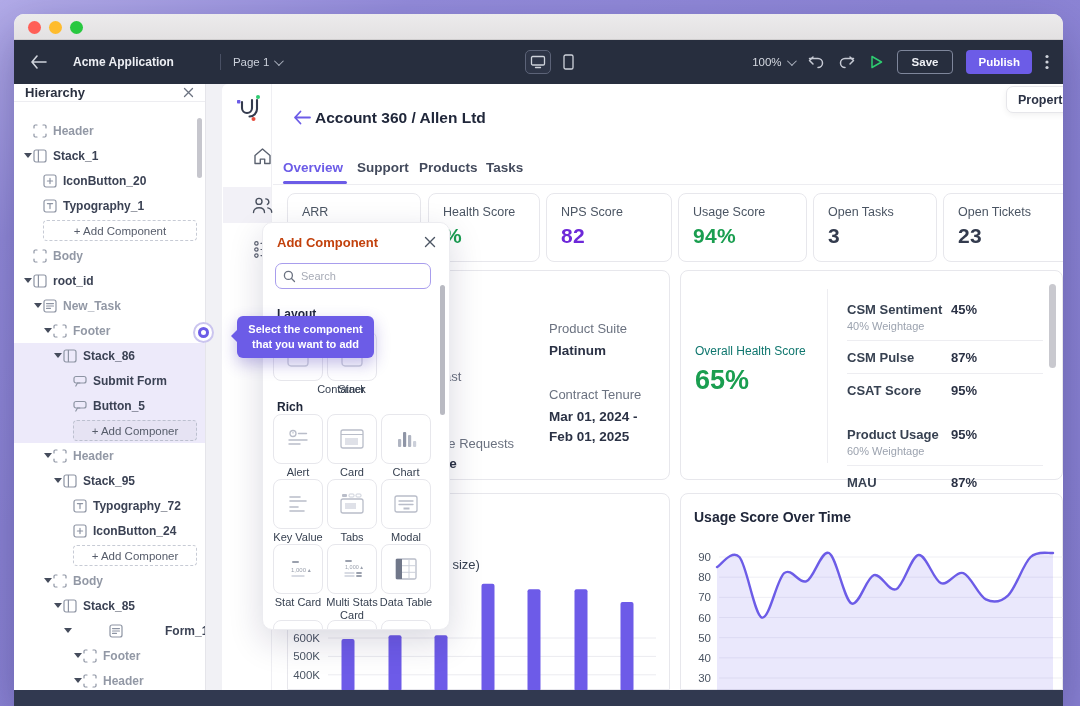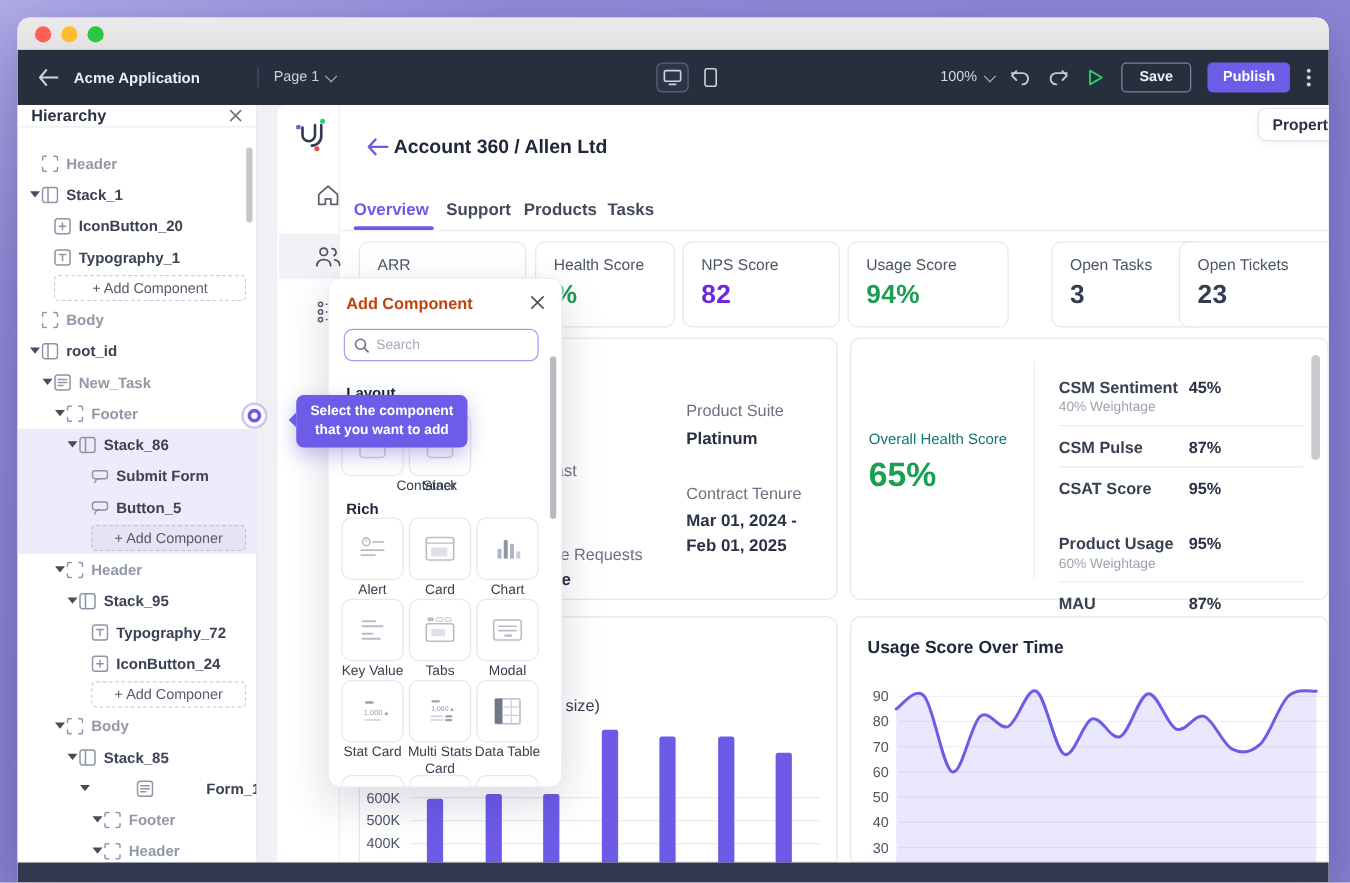--- a/index.html
+++ b/index.html
@@ -8,21 +8,21 @@
          background: linear-gradient(150deg,#b3ace9 0%,#948cdb 18%,#8d85d6 40%,#8a82d4 100%); }
   .abs { position:absolute; }
   .window { position:absolute; left:14px; top:14px; width:1049px; height:692px;
             border-radius:10px 10px 0 0; overflow:hidden; background:#fff;
             box-shadow:0 18px 50px rgba(30,25,80,.35); }
   .titlebar { position:absolute; left:0; top:0; right:0; height:26px;
               background:linear-gradient(#ecebec,#e3e1e2); border-bottom:1px solid #cfcdce; }
   .tl { position:absolute; top:7px; width:13px; height:13px; border-radius:50%; }
   .toolbar { position:absolute; left:0; top:26px; right:0; height:44px; background:#272e3e;
              display:flex; align-items:center; color:#dbdee6; }
-  .tb-left { display:flex; align-items:center; gap:12px; padding-left:16px; }
+  .tb-left { display:flex; align-items:center; gap:26px; padding-left:16px; }
   .appname { font-size:12px; font-weight:bold; color:#eceef3; }
   .tb-divider { width:1px; height:16px; background:#495064; margin-left:46px; }
   .pagesel { display:flex; align-items:center; gap:5px; font-size:11.5px; color:#ccd1db; margin-left:12px; cursor:pointer; }
   .chev { width:7px; height:7px; border-right:1.5px solid #aab0bd; border-bottom:1.5px solid #aab0bd;
           transform:rotate(45deg) translateY(-2px); display:inline-block; }
   .device-group { position:absolute; left:511px; top:0; height:44px; display:flex; align-items:center; gap:12px; }
   .device-active { width:26px; height:24px; border:1px solid #5c6378; background:#39415466; border-radius:5px;
                    display:flex; align-items:center; justify-content:center; }
   .tb-right { margin-left:auto; display:flex; align-items:center; gap:13px; padding-right:14px; }
   .zoomsel { display:flex; align-items:center; gap:5px; font-size:11.5px; color:#d6dae2; cursor:pointer; }
@@ -420,21 +420,21 @@
             <div class="stat-value" style="color: rgb(26, 158, 80);">%</div>
           </div>
           <div class="card" style="left: 340px; top: 109px; width: 126px; height: 69px;">
             <div class="stat-label">NPS Score</div>
             <div class="stat-value" style="color: #6d28d9;">82</div>
           </div>
           <div class="card" style="left: 472px; top: 109px; width: 129px; height: 69px;">
             <div class="stat-label">Usage Score</div>
             <div class="stat-value" style="color: rgb(26, 158, 80);">94%</div>
           </div>
-          <div class="card" style="left: 607px; top: 109px; width: 124px; height: 69px; margin-left: 28px;">
+          <div class="card" style="left: 607px; top: 109px; width: 124px; height: 69px;">
             <div class="stat-label">Open Tasks</div>
             <div class="stat-value" style="color: rgb(51, 59, 78);">3</div>
           </div>
           <div class="card" style="left: 737px; top: 109px; width: 156px; height: 69px;">
             <div class="stat-label">Open Tickets</div>
             <div class="stat-value" style="color: rgb(51, 59, 78);">23</div>
           </div>
         </div>
 
       <div class="card" style="left:81px;top:186px;width:383px;height:210px">

